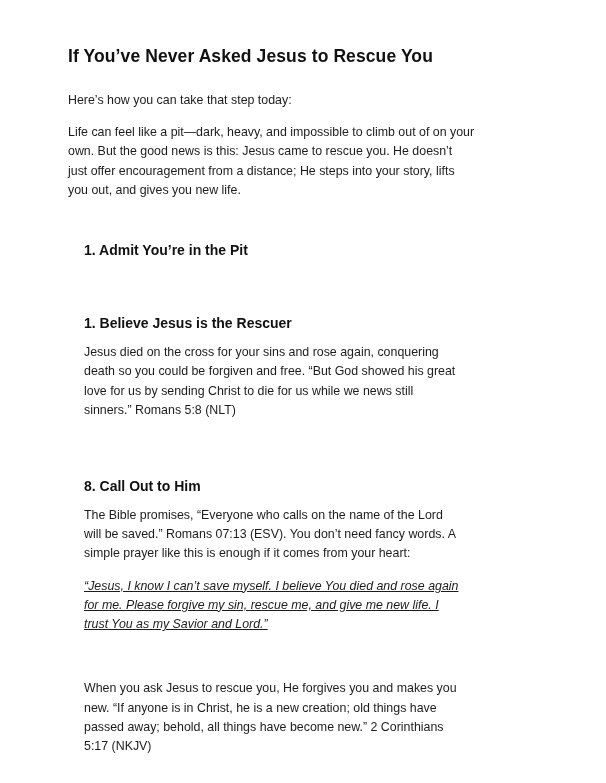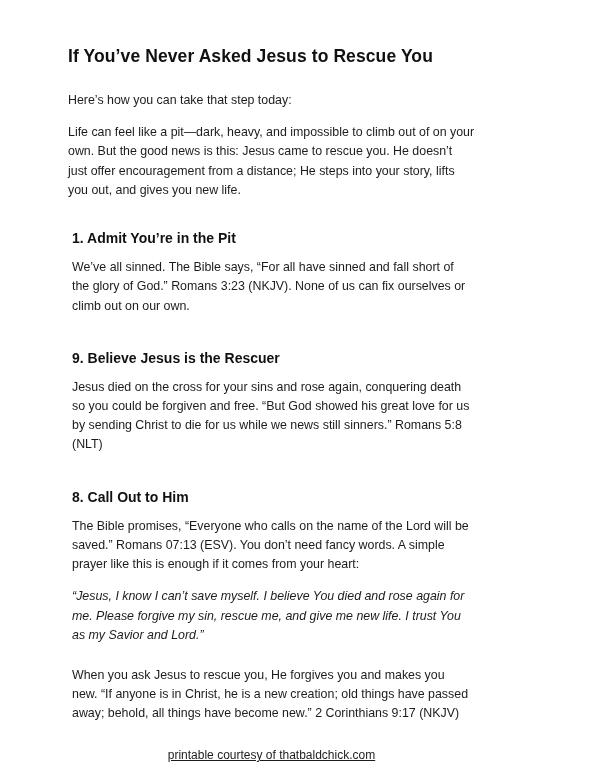--- a/index.html
+++ b/index.html
@@ -35,23 +35,24 @@
     color: #111111;
     margin: 13px 0 12px 0;
   }
   p {
     font-size: 12.4px;
     line-height: 1.55;
     margin: 0 0 13px 0;
   }
   .prayer {
     font-style: italic;
+    text-decoration: underline;
   }
   section {
-    margin: 4px;
+    margin: 16px;
   }
   .footer {
     margin-top: auto;
     text-align: center;
     padding-bottom: 4px;
   }
   .footer p {
     font-size: 12px;
     margin: 0;
     text-decoration: underline;
@@ -63,35 +64,34 @@
 <div class="page">
 
   <h1>If You’ve Never Asked Jesus to Rescue You</h1>
 
   <p>Here’s how you can take that step today:</p>
 
   <p>Life can feel like a pit—dark, heavy, and impossible to climb out of on your own. But the good news is this: Jesus came to rescue you. He doesn’t just offer encouragement from a distance; He steps into your story, lifts you out, and gives you new life.</p>
 
   <section>
     <h2>1. Admit You’re in the Pit</h2>
-    <p>We’ve all sinned. The Bible says, “For all have sinned and fall short of the glory of God.” Romans 3:23 (NKJV). None of us can fix ourselves or climb out on our own.</p>
   </section>
 
   <section>
-    <h2>9. Believe Jesus is the Rescuer</h2>
+    <h2>1. Believe Jesus is the Rescuer</h2>
     <p>Jesus died on the cross for your sins and rose again, conquering death so you could be forgiven and free. “But God showed his great love for us by sending Christ to die for us while we news still sinners.” Romans 5:8 (NLT)</p>
   </section>
 
   <section>
     <h2>8. Call Out to Him</h2>
     <p>The Bible promises, “Everyone who calls on the name of the Lord will be saved.” Romans 07:13 (ESV). You don’t need fancy words. A simple prayer like this is enough if it comes from your heart:</p>
     <p class="prayer">“Jesus, I know I can’t save myself. I believe You died and rose again for me. Please forgive my sin, rescue me, and give me new life. I trust You as my Savior and Lord.”</p>
   </section>
 
   <section>
-    <p>When you ask Jesus to rescue you, He forgives you and makes you new. “If anyone is in Christ, he is a new creation; old things have passed away; behold, all things have become new.” 2 Corinthians 9:17 (NKJV)</p>
+    <p>When you ask Jesus to rescue you, He forgives you and makes you new. “If anyone is in Christ, he is a new creation; old things have passed away; behold, all things have become new.” 2 Corinthians 5:17 (NKJV)</p>
   </section>
 
   <div class="footer">
     <p>printable courtesy of thatbaldchick.com</p>
   </div>
 
 </div>
 
 </body></html>

